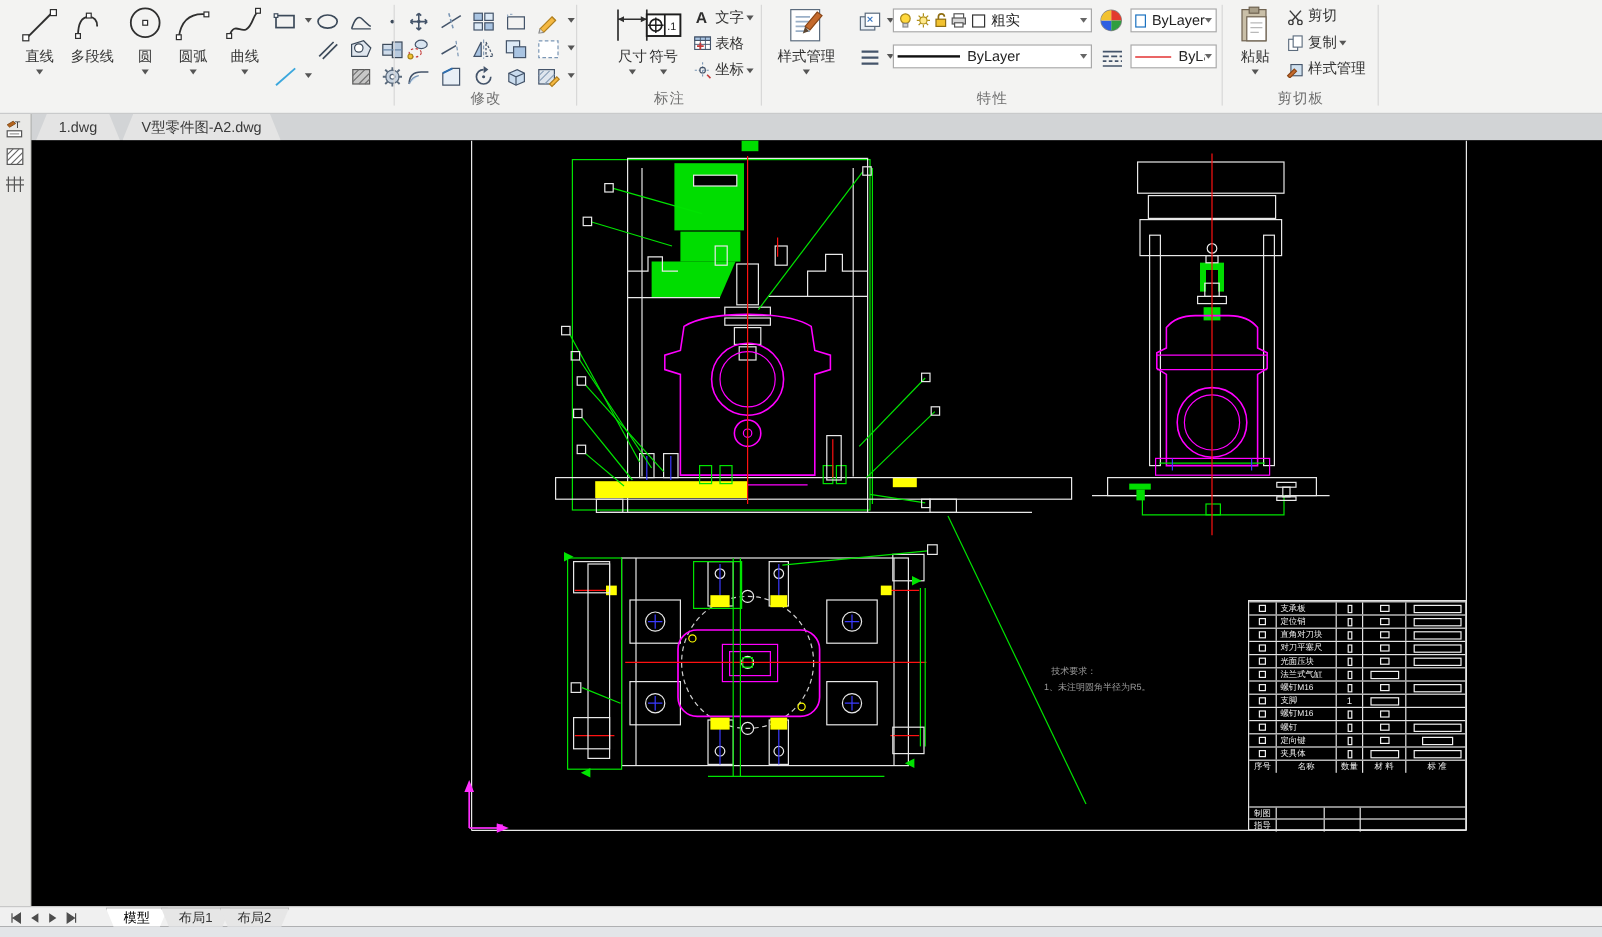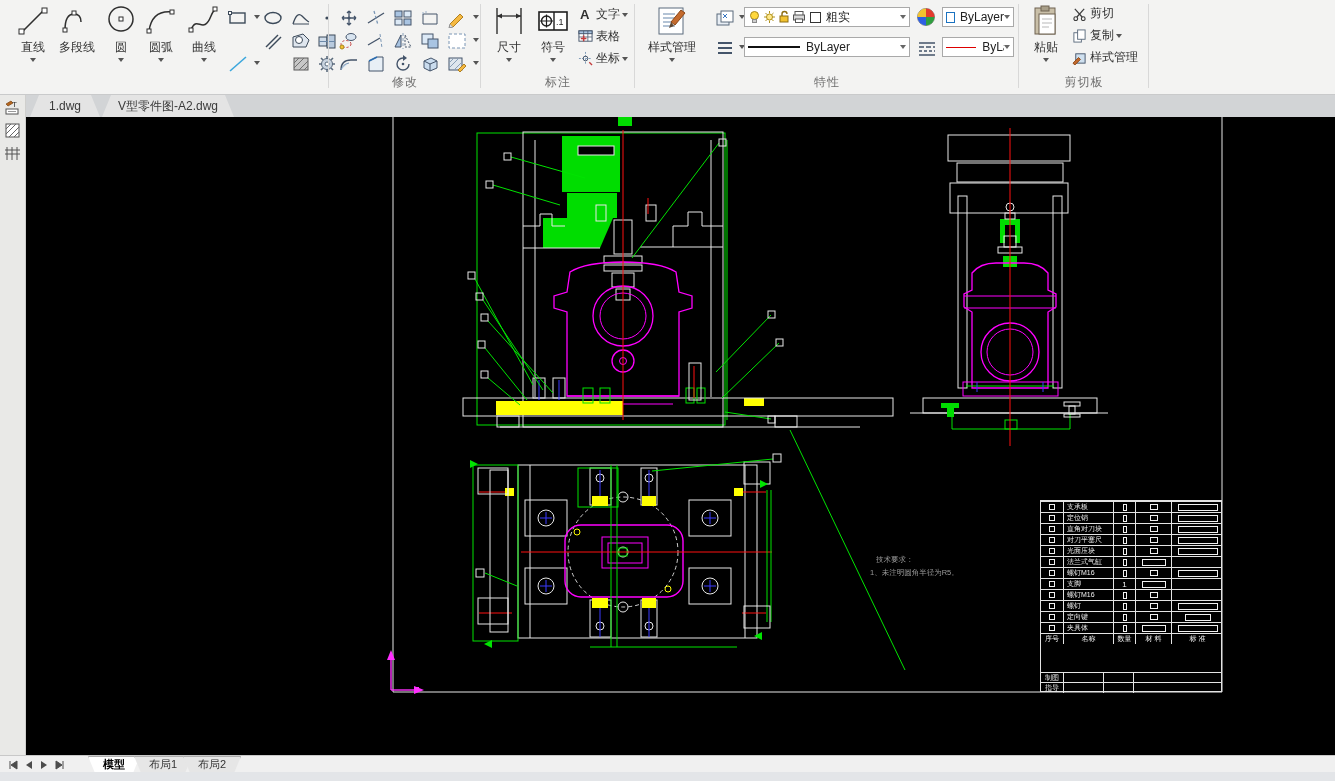--- a/index.html
+++ b/index.html
@@ -62,21 +62,21 @@
   .tb-t { font-size:8px; color:#f0f0f0; margin:0 auto; }
   .tb-big { position:absolute; font-size:11px; font-weight:bold; color:#f2f2f2;
     display:flex; align-items:center; justify-content:center; letter-spacing:1px; white-space:nowrap; }
 
   
   #layoutbar { position:absolute; top:755px; left:0; width:1335px; height:17px;
     background:#f0f0f0; border-top:1px solid #c8c8c8; }
   .ltab { position:absolute; top:0; height:17px; padding:0 14px; font-size:11px; color:#333;
     background:#e6e6e6; display:flex; align-items:center;
     clip-path:polygon(0 0, 100% 0, calc(100% - 7px) 100%, 7px 100%); border:1px solid #adadad; }
-  .ltab.active { background:#ffffff; font-weight:bold; color:#000; }
+  .ltab.active { background:#ffffff; font-weight:normal; color:#000; }
   #statusstrip { position:absolute; top:772px; left:0; width:1335px; height:9px; background:#e3e5e8; }
 
   svg text { font-family:"Liberation Sans","DejaVu Sans",sans-serif; }
 </style>
 </head>
 <body>
 
 <div id="ribbon">
 
   <div class="panel" style="left:12px;width:328px">
@@ -264,21 +264,21 @@
           <rect x="3" y="4" width="13" height="12" fill="#dfe6ee" stroke="#44546a"></rect>
           <path d="M3,14 l9,-9 M3,9 l4,-4 M8,16 l8,-8" stroke="#8aa0b8"></path>
           <path d="M12,16 L18,10 L20,12 L14,18 Z" fill="#f5b942" stroke="#b07f1e"></path>
         </svg></div>
     <span class="dn-i abs" style="left:141px;top:61px"></span>
     <div class="panel-label">修改</div>
   </div>
   <div class="panel-sep" style="left:480px"></div>
 
   <div class="panel" style="left:482px;width:152px">
-    <div class="bigbtn" style="left:6px;width:42px">
+    <div class="bigbtn" style="left:24px;width:42px">
       <svg class="bicon" viewBox="0 0 34 34">
         <line x1="5" y1="4" x2="5" y2="30" stroke="#2f2f2f" stroke-width="1.4"></line>
         <line x1="29" y1="4" x2="29" y2="30" stroke="#2f2f2f" stroke-width="1.4"></line>
         <line x1="5" y1="12" x2="29" y2="12" stroke="#2f2f2f" stroke-width="1.3"></line>
         <path d="M5,12 l5,-2.5 v5 z M29,12 l-5,-2.5 v5 z" fill="#2f2f2f"></path>
       </svg>
       <span class="blabel">尺寸</span>
         <span class="dn"></span>
     </div>
     <div class="bigbtn" style="left:50px;width:42px">

